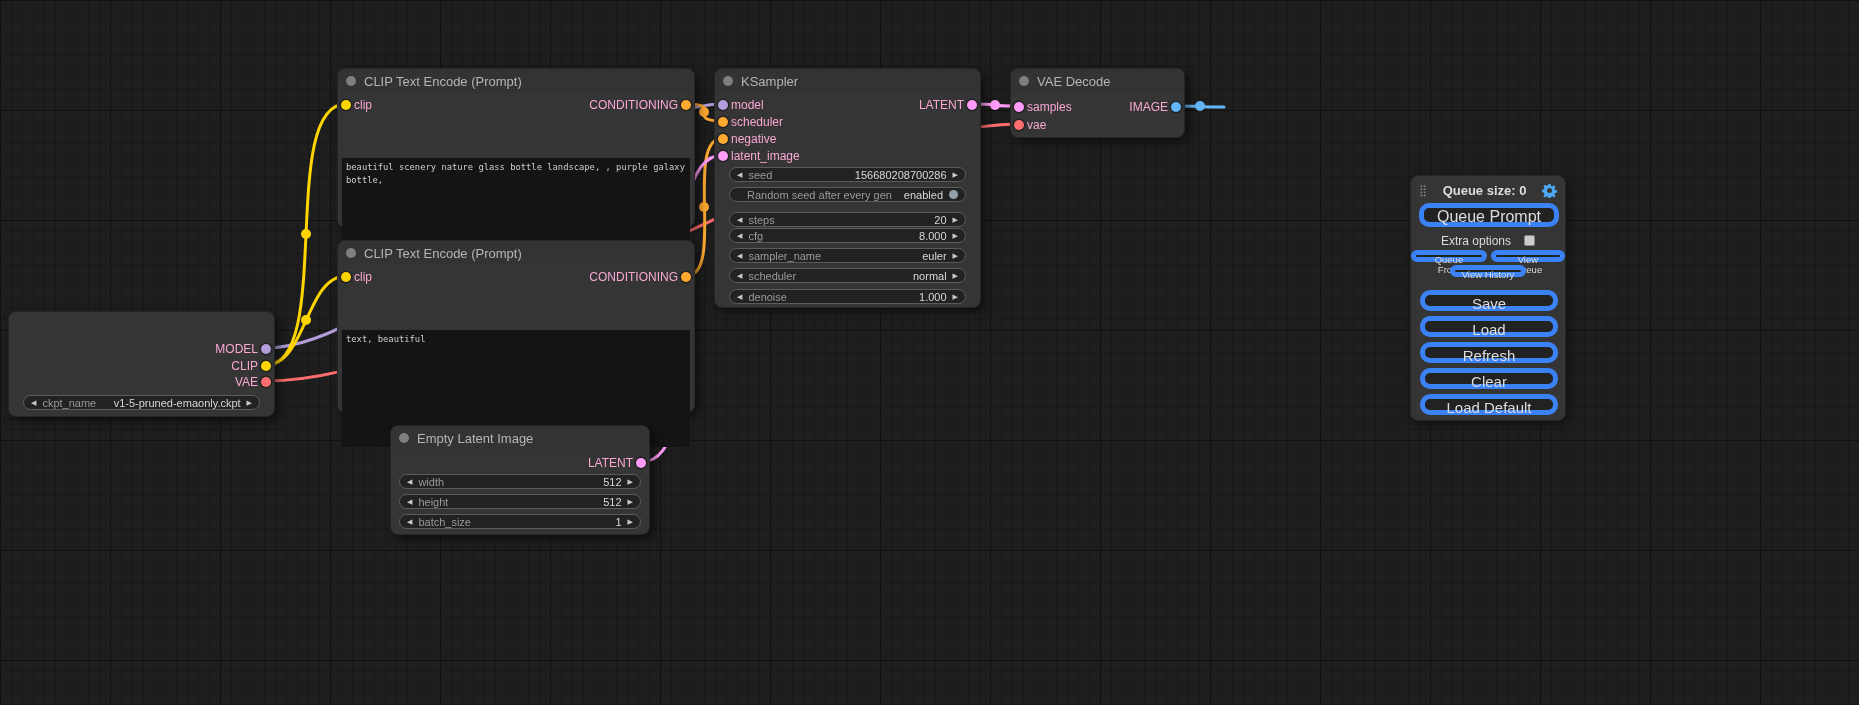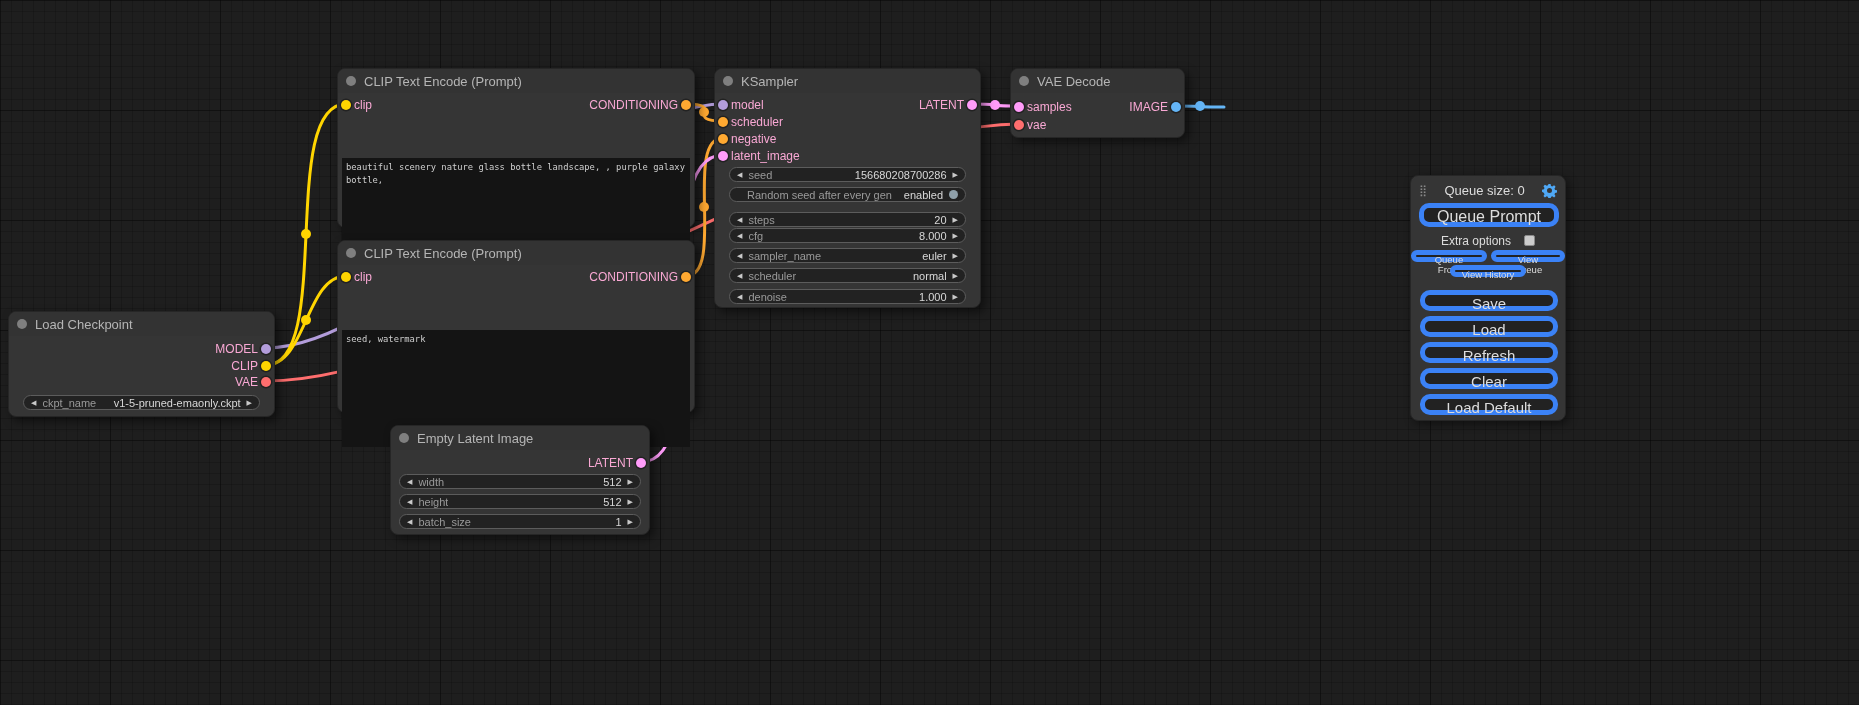--- a/index.html
+++ b/index.html
@@ -69,21 +69,21 @@
 
   
   .menu {
     position:absolute; left:1410px; top:175px; width:156px; height:246px;
     background:#353535; border:1px solid #262626; border-radius:8px;
     z-index:3; box-shadow:3px 3px 10px rgba(0,0,0,.45);
     color:#dddddd;
   }
   .menu-header { height:22px; padding:6px 8px 0; display:flex; align-items:center; }
   .drag-handle { color:#8a8a8a; font-size:11px; line-height:1; flex:none; }
-  .queue-size { flex:1; text-align:center; font-size:13px; color:#dddddd; }
+  .queue-size { flex:1; text-align:center; font-size:13px; color:#dddddd;font-weight:bold; }
   .gear { flex:none; width:15px; height:15px; }
   .menu-btn {
     display:block; background:#222; color:#ddd;
     border:5px solid #3b82f6; border-radius:10px;
     text-align:center; font-family:inherit; cursor:pointer;
   }
   .btn-queue { margin:5px 8px 0; width:140px; height:24px; font-size:16px; }
   .extra-row { margin-top:7px; height:13px; display:flex; align-items:center; justify-content:center; gap:13px; font-size:12px; }
   .checkbox { width:11px; height:11px; background:#cccccc; border-radius:2px; border:1px solid #8a8a8a; }
   .small-row { margin-top:3px; display:flex; justify-content:center; gap:4px; }
@@ -112,24 +112,20 @@
     <circle cx="306" cy="320" r="5" fill="#FFD500"></circle>
     <circle cx="640" cy="252" r="5" fill="#FF6E6E"></circle>
     <circle cx="704" cy="112" r="5" fill="#FFA931"></circle>
     <circle cx="704" cy="207" r="5" fill="#FFA931"></circle>
     <circle cx="682" cy="308" r="5" fill="#FF9CF9"></circle>
     <circle cx="995" cy="105" r="5" fill="#FF9CF9"></circle>
     <circle cx="1200" cy="106" r="5" fill="#64B5F6"></circle>
   </svg>
 
   <div class="node" style="left:8px;top:311px;width:267px;height:106px">
-    <div class="node-title">
-      <span class="collapse-dot" style="background-color: rgb(127, 127, 127);"></span>
-      <span>Load Checkpoint</span>
-    </div>
     <div class="port out" style="top:29px">
       <span>MODEL</span>
       <span class="port-dot" style="background-color: rgb(179, 157, 219);"></span>
     </div>
     <div class="port out" style="top:46px">
       <span>CLIP</span>
       <span class="port-dot" style="background-color: rgb(255, 213, 0);"></span>
     </div>
     <div class="port out" style="top:62px">
       <span>VAE</span>
@@ -165,21 +161,21 @@
       <span>CLIP Text Encode (Prompt)</span>
     </div>
     <div class="port in" style="top:28px">
       <span class="port-dot" style="background-color: rgb(255, 213, 0);"></span>
       <span>clip</span>
     </div>
     <div class="port out" style="top:28px">
       <span>CONDITIONING</span>
       <span class="port-dot" style="background-color: rgb(255, 169, 49);"></span>
     </div>
-    <div class="node-text" style="top:48px;height:117px">seed, watermark</div>
+    <div class="node-text" style="top:48px;height:117px">text, beautiful</div>
   </div>
 
   <div class="node" style="left:714px;top:68px;width:267px;height:240px">
     <div class="node-title">
       <span class="collapse-dot" style="background-color: rgb(127, 127, 127);"></span>
       <span>KSampler</span>
     </div>
     <div class="port in" style="top:28px">
       <span class="port-dot" style="background-color: rgb(179, 157, 219);"></span>
       <span>model</span>

